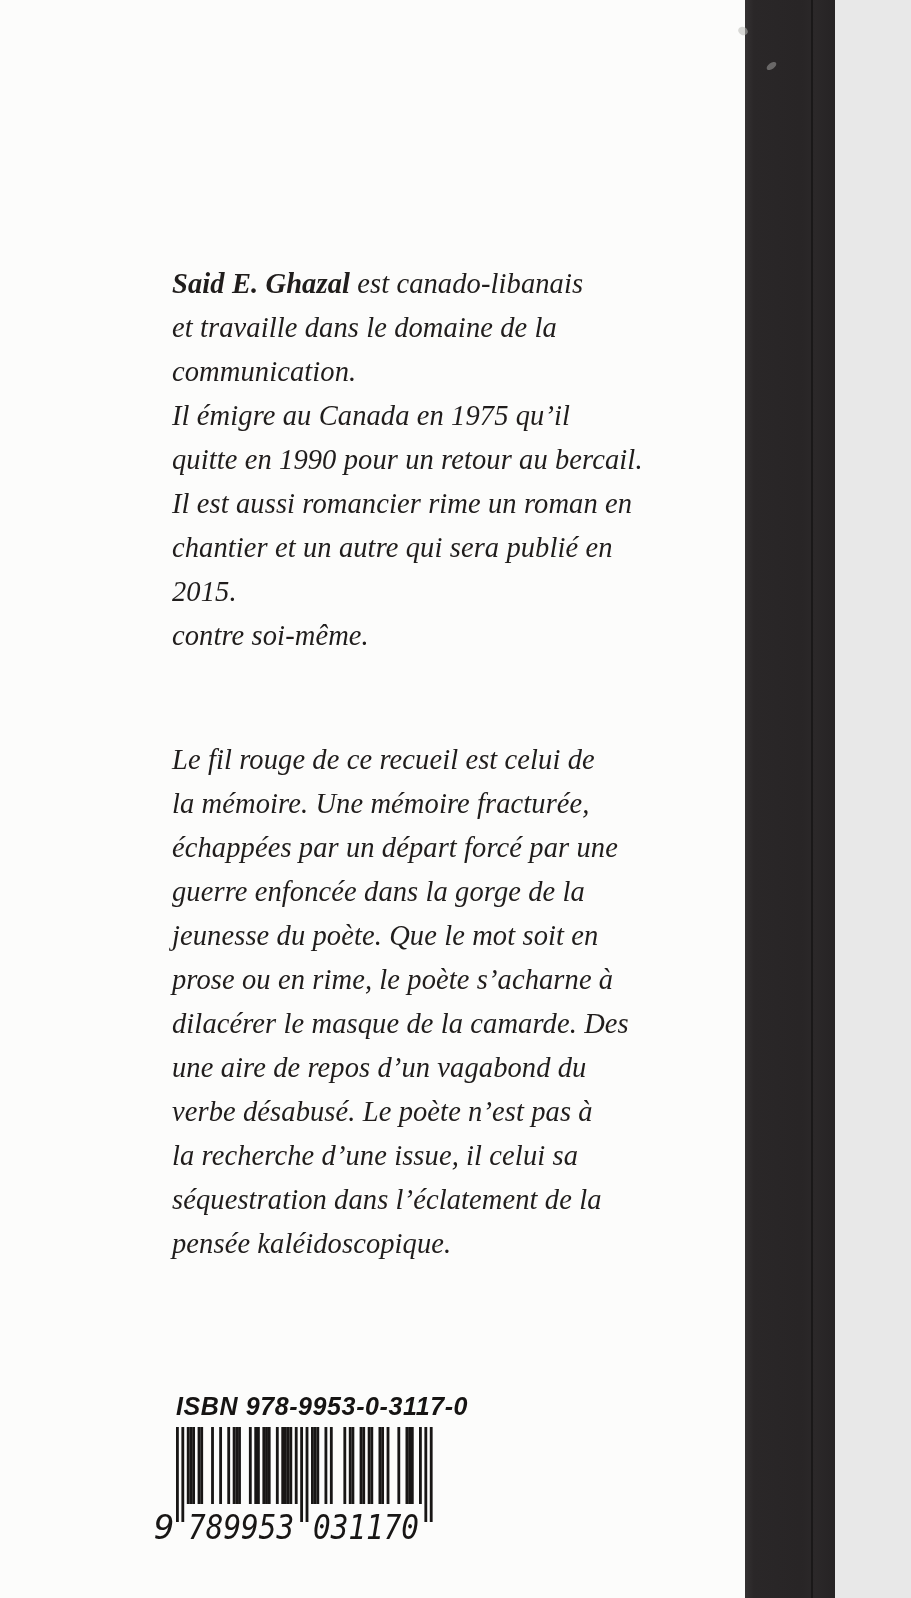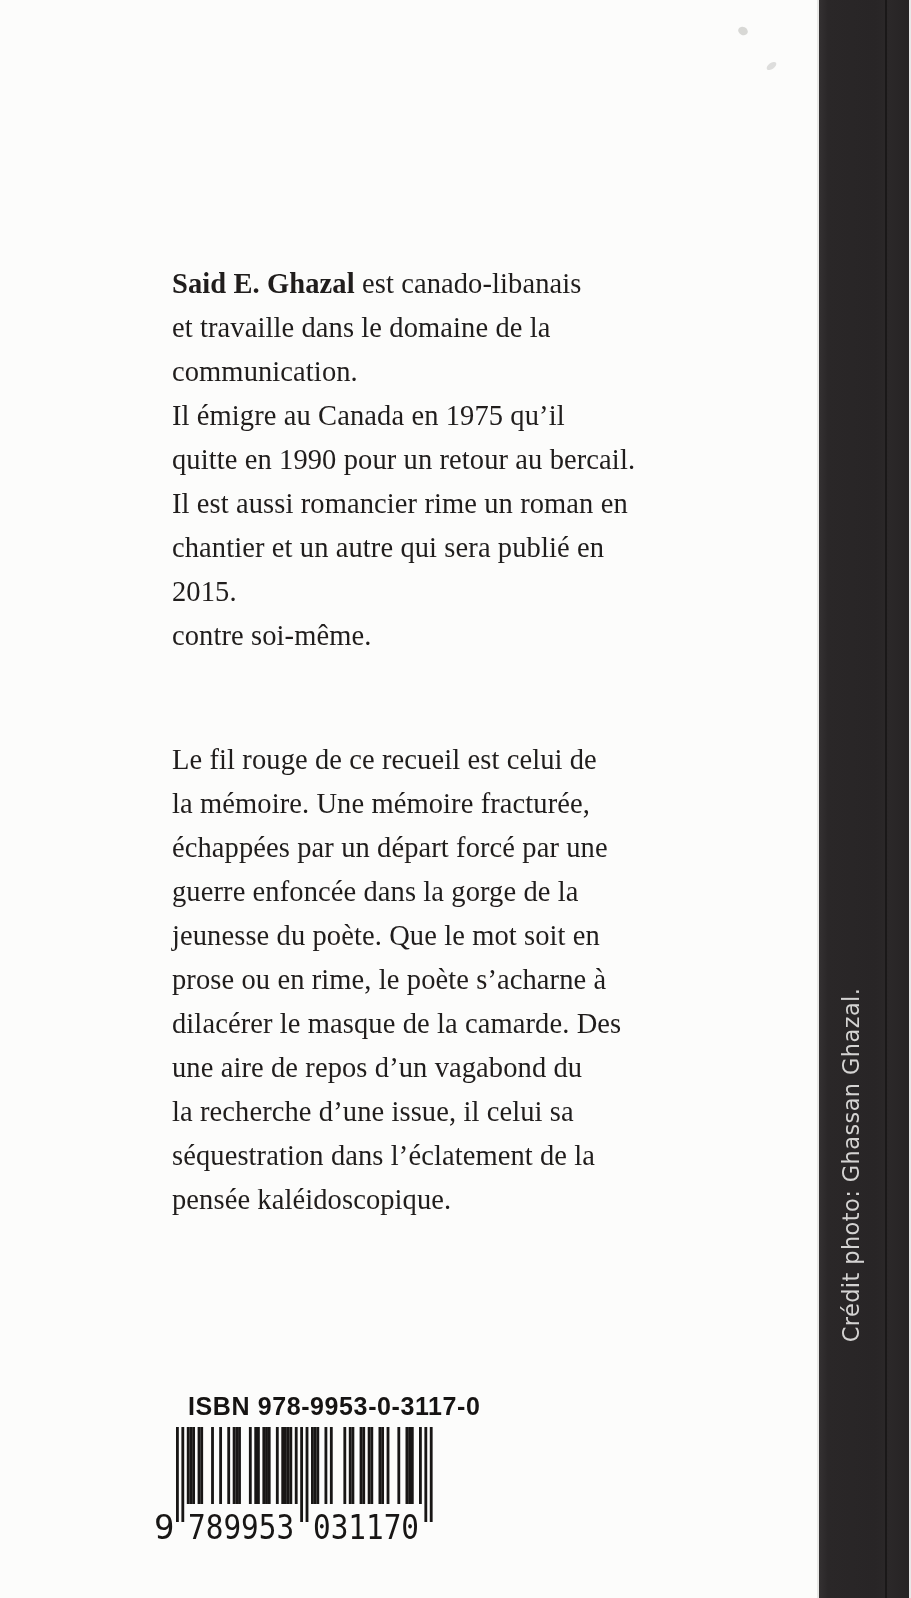--- a/index.html
+++ b/index.html
@@ -1,21 +1,22 @@
 <!DOCTYPE html>
 <html><head>
 <meta charset="utf-8">
 <style>
   html,body{margin:0;padding:0;background:#e8e8e8;}
   .page{
     position:relative;
-    width:909px;height:1598px;
+    width:835px;height:1598px;
     background:#fcfcfb;
     overflow:hidden;
     font-family:"Liberation Serif", serif;
+    font-style:italic;
   }
   
   .copy{
     position:absolute;
     left:172px;
     width:510px;
     color:#201d1c;
     font-size:28.5px;
     line-height:44px;
     letter-spacing:0.1px;
@@ -54,21 +55,21 @@
     font-family:"DejaVu Sans", sans-serif;
     font-size:22.5px;
     letter-spacing:0.4px;
     color:#d4d3d2;
     text-align:center;
     line-height:30px;
   }
   
   .isbn-block{position:absolute;left:154px;top:1392px;}
   .isbn-label{
-    margin-left:34px;
+    margin-left:22px;
     font-family:"Liberation Sans", sans-serif;
     font-weight:bold;
     font-size:25px;
     letter-spacing:0.6px;
     color:#161413;
   }
   .barcode-svg{display:block;margin-top:6px;}
   .barcode-svg rect{fill:#181615;}
   .barcode-svg text{
     fill:#181615;
@@ -106,20 +107,21 @@
 
   <div class="copy synopsis-block">
       <div class="tline">Le fil rouge de ce recueil est celui de</div>
       <div class="tline">la mémoire. Une mémoire fracturée,</div>
       <div class="tline">échappées par un départ forcé par une</div>
       <div class="tline">guerre enfoncée dans la gorge de la</div>
       <div class="tline">jeunesse du poète. Que le mot soit en</div>
       <div class="tline">prose ou en rime, le poète s’acharne à</div>
       <div class="tline">dilacérer le masque de la camarde. Des</div>
       <div class="tline">une aire de repos d’un vagabond du</div>
+      <div class="tline">verbe désabusé. Le poète n’est pas à</div>
       <div class="tline">la recherche d’une issue, il celui sa</div>
       <div class="tline">séquestration dans l’éclatement de la</div>
       <div class="tline">pensée kaléidoscopique.</div>
     </div>
 
   <div class="isbn-block">
     <div class="isbn-label">ISBN 978-9953-0-3117-0</div>
     <svg class="barcode-svg" id="barcode" width="282" height="120" viewBox="0 0 282 120">
         <rect x="22.00" y="0" width="2.82" height="95"></rect>
         <rect x="27.40" y="0" width="2.82" height="95"></rect>

